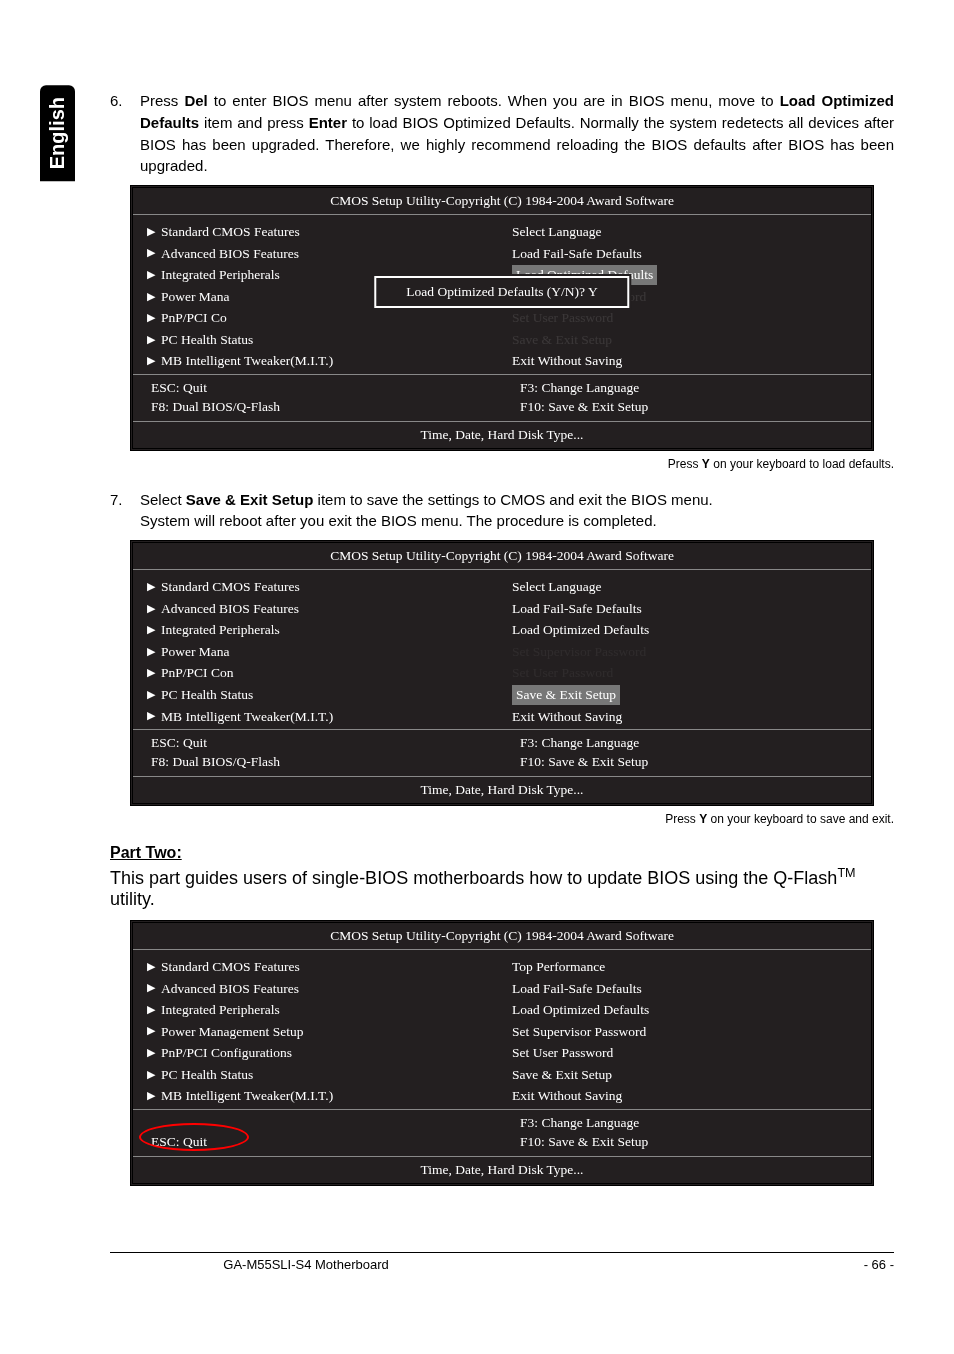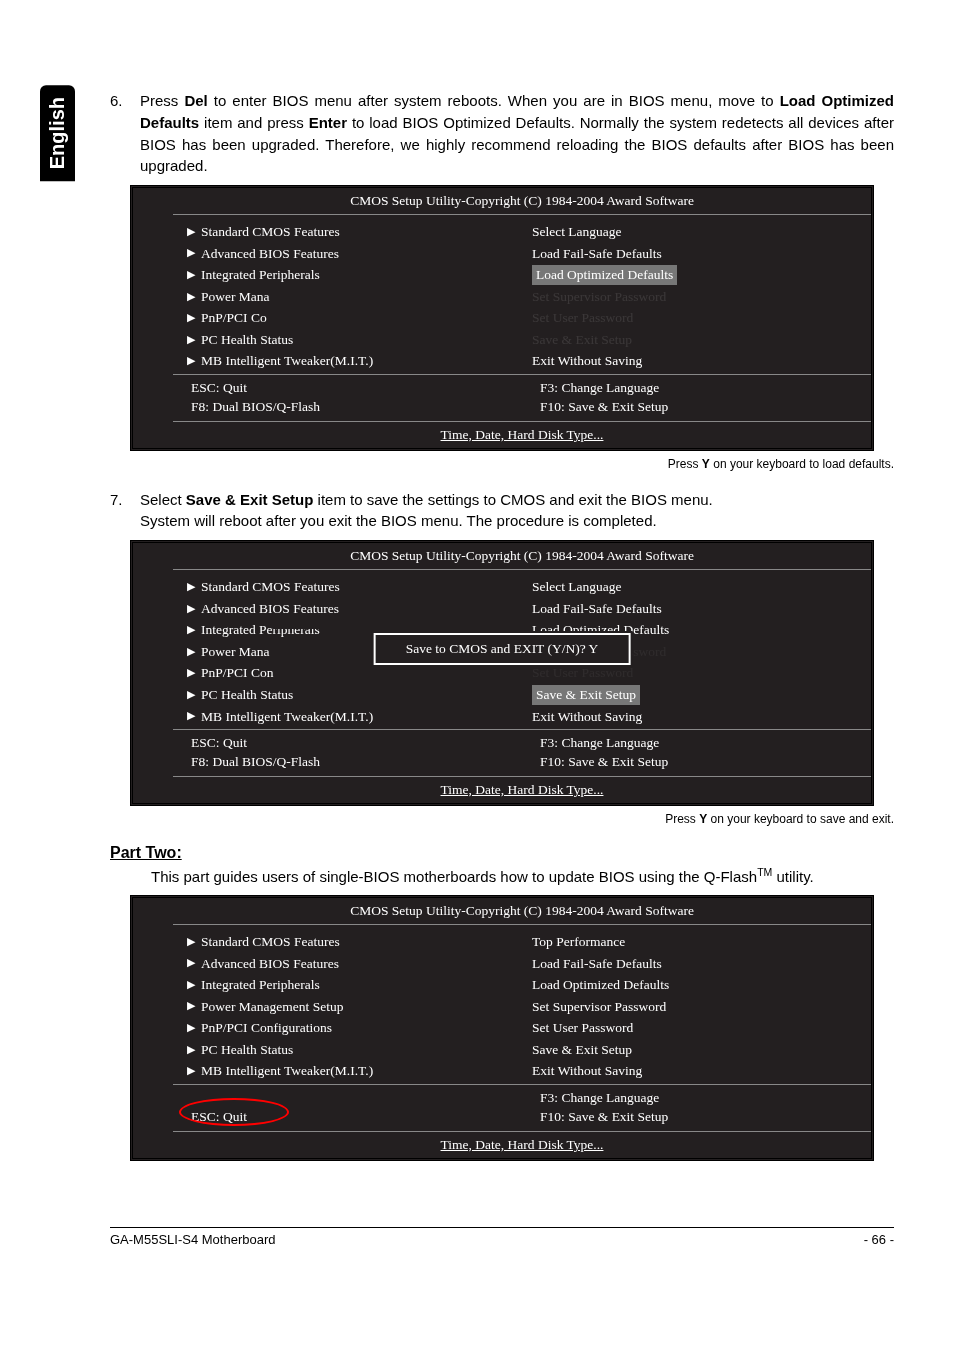--- a/index.html
+++ b/index.html
@@ -4,39 +4,39 @@
 <style>
   * { box-sizing: border-box; margin: 0; padding: 0; }
   body { font-family: Arial, Helvetica, sans-serif; background: #fff; width: 954px; margin: 0 auto; color: #000; }
   .page { padding: 90px 60px 30px 40px; position: relative; }
   .lang-tab { position: absolute; left: 40px; top: 85px; background: #000; color: #fff; padding: 12px 6px; font-weight: bold; font-size: 20px; writing-mode: vertical-rl; transform: rotate(180deg); border-radius: 0 0 6px 6px; }
   .content { margin-left: 70px; }
   ol.steps { list-style: none; }
   li.step { display: flex; margin-bottom: 8px; font-size: 15px; line-height: 1.45; }
   li.step .num { width: 30px; flex-shrink: 0; }
   li.step .txt { flex: 1; text-align: justify; }
-  .bios-box { margin: 6px 20px 6px 20px; border: 3px double #000; background: #231f20; color: #fff; font-family: "Times New Roman", serif; font-size: 13.5px; position: relative; padding-left: 40px; }
+  .bios-box { margin: 6px 20px 6px 20px; border: 3px double #000; background: #231f20; color: #fff; font-family: "Times New Roman", serif; font-size: 13.5px; position: relative; }
   .bios-title { text-align: center; padding: 5px 0; border-bottom: 1px solid #888; }
   .bios-cols { display: flex; padding: 6px 0 2px 0; }
   .bios-col { width: 50%; }
   .bios-item { display: flex; align-items: center; padding: 1px 0 1px 28px; position: relative; line-height: 1.45; }
   .bios-item .arrow { position: absolute; left: 14px; font-size: 11px; }
   .bios-item-right { padding: 1px 0 1px 10px; line-height: 1.45; }
   .hilite { background: #777; padding: 0 4px; display: inline-block; }
   .bios-foot { display: flex; border-top: 1px solid #888; padding: 4px 0; align-items: flex-end; }
   .bios-foot .fcol { width: 50%; padding-left: 18px; line-height: 1.4; }
-  .bios-help { text-align: center; border-top: 1px solid #888; padding: 5px 0; text-decoration: underline; }
+  .bios-help { text-align: center; border-top: 1px solid #888; padding: 5px 0; }
   .popup { position: absolute; background: #231f20; border: 2px solid #fff; padding: 6px 30px; left: 50%; transform: translateX(-50%); z-index: 5; box-shadow: 0 0 0 2px #231f20; }
   .caption { text-align: right; font-size: 12px; margin: 6px 0 18px 0; }
   .part-head { font-weight: bold; font-size: 16px; margin: 8px 0 4px 0; text-decoration: underline; }
   .subhead { font-weight: bold; font-size: 16px; margin-bottom: 6px; }
-  .introline { font-size: 15px; margin-bottom: 10px; margin-left: 41px; }
+  .introline { font-size: 18px; margin-bottom: 10px; }
   .circle { position: absolute; border: 2px solid #f00; border-radius: 50%; pointer-events: none; }
   .footer-line { border-top: 1px solid #000; margin: 30px 60px 0 110px; padding-top: 4px; display: flex; font-size: 13px; }
-  .footer-line .fl { width: 50%; }
+  .footer-line .fl { width: 50%; text-align: center; }
   .footer-line .fc { width: 50%; text-align: right; }
   .strike-mask { position: absolute; background: #231f20; height: 8px; }
   .tm { font-size: 0.7em; vertical-align: super; }
 </style>
 </head>
 <body>
 
 <div class="page">
   <div class="lang-tab">English</div>
 
@@ -98,20 +98,21 @@
         <div class="fcol">
             <div>ESC: Quit</div>
             <div>F8: Dual BIOS/Q-Flash</div>
           </div>
         <div class="fcol">
             <div>F3: Change Language</div>
             <div>F10: Save &amp; Exit Setup</div>
           </div>
       </div>
       <div class="bios-help">Time, Date, Hard Disk Type...</div>
+      <div class="popup" style="top:88px;">Load Optimized Defaults (Y/N)? Y</div>
     </div>
 
     <div class="caption">
       <span>Press </span><b>Y</b><span> on your keyboard to load defaults.</span>
     </div>
 
     <ol class="steps">
       <li class="step">
         <div class="num">7.</div>
         <div class="txt">
@@ -168,21 +169,20 @@
         <div class="fcol">
             <div>ESC: Quit</div>
             <div>F8: Dual BIOS/Q-Flash</div>
           </div>
         <div class="fcol">
             <div>F3: Change Language</div>
             <div>F10: Save &amp; Exit Setup</div>
           </div>
       </div>
       <div class="bios-help">Time, Date, Hard Disk Type...</div>
-      <div class="popup" style="top:90px;">Save to CMOS and EXIT (Y/N)? Y</div>
       <div class="strike-mask" style="top:78px; left:140px; width:110px;"></div>
     </div>
 
     <div class="caption">
       <span>Press </span><b>Y</b><span> on your keyboard to save and exit.</span>
     </div>
 
     <div class="part-head">Part Two:</div>
     <div class="introline">
       <span>This part guides users of single-BIOS motherboards how to update BIOS using the Q-Flash</span><span class="tm">TM</span><span> utility.</span>

